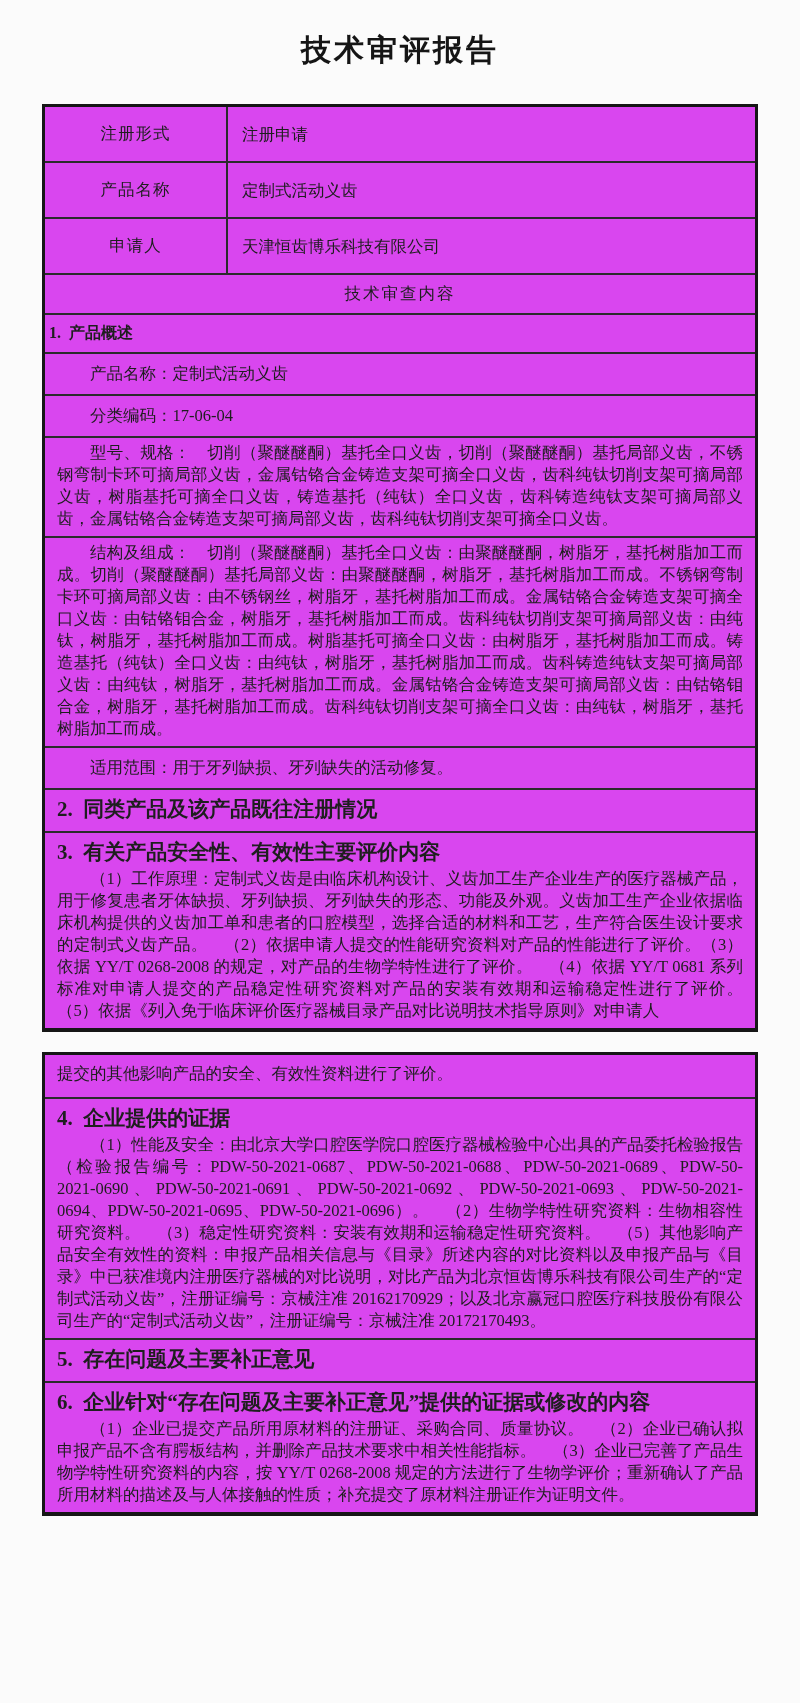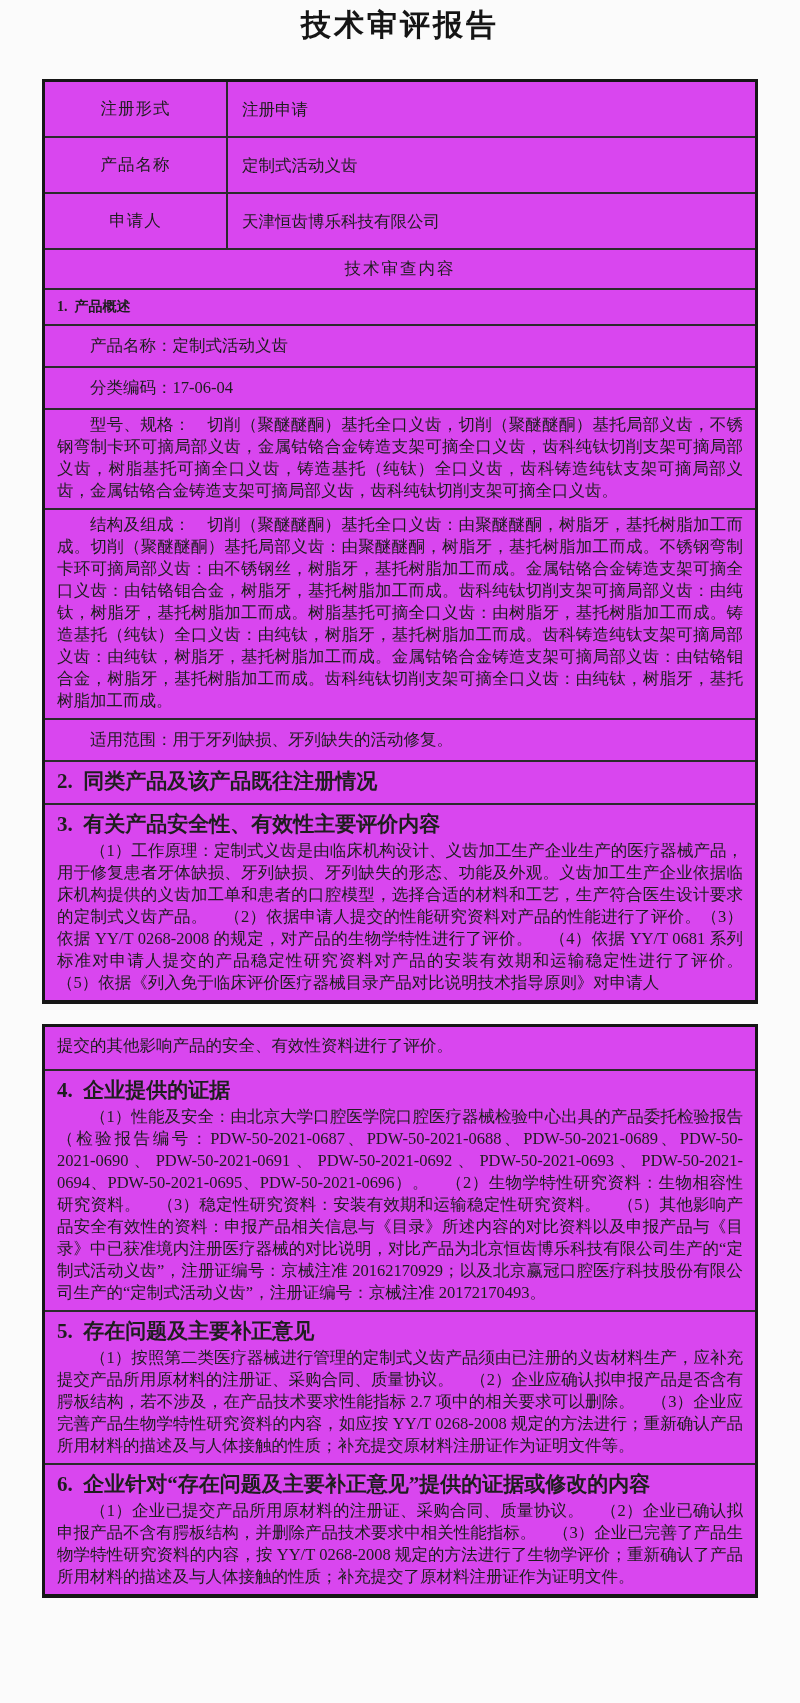--- a/index.html
+++ b/index.html
@@ -8,21 +8,21 @@
     width: 800px;
     height: 1703px;
     overflow: hidden;
     background: #fbfbfb;
     font-family: "Liberation Serif", "DejaVu Serif", serif;
     color: #1e1e1e;
     font-size: 16.5px;
   }
   .doc-title {
     margin: 0;
-    padding-top: 5px;
+    padding-top: 30px;
     height: 42px;
     text-align: center;
     font-size: 30px;
     font-weight: bold;
     letter-spacing: 3px;
     color: #151515;
   }
   .tbl {
     box-sizing: border-box;
     width: 716px;
@@ -54,22 +54,22 @@
     line-height: 23px;
   }
   .center-row {
     text-align: center;
     font-weight: normal;
     padding: 8px 0;
     letter-spacing: 2px;
   }
   .sec-title {
     font-weight: bold;
-    padding: 8px 12px;
-    font-size: 14px;
+    padding: 8px 4px;
+    font-size: 16px;
     white-space: pre-wrap;
   }
   .line-cell {
     padding: 9px 12px;
     text-indent: 2em;
   }
   .para-cell {
     padding: 4px 12px 6px;
     text-indent: 2em;
     text-align: justify;
@@ -147,21 +147,20 @@
 
     <div class="row para-cell noindent">提交的其他影响产品的安全、有效性资料进行了评价。</div>
 
     <div class="row combo">
       <div class="sec-head">4.  企业提供的证据</div>
       <div class="sec-para">（1）性能及安全：由北京大学口腔医学院口腔医疗器械检验中心出具的产品委托检验报告（检验报告编号：PDW-50-2021-0687、PDW-50-2021-0688、PDW-50-2021-0689、PDW-50-2021-0690、PDW-50-2021-0691、PDW-50-2021-0692、PDW-50-2021-0693、PDW-50-2021-0694、PDW-50-2021-0695、PDW-50-2021-0696）。　（2）生物学特性研究资料：生物相容性研究资料。　（3）稳定性研究资料：安装有效期和运输稳定性研究资料。　（5）其他影响产品安全有效性的资料：申报产品相关信息与《目录》所述内容的对比资料以及申报产品与《目录》中已获准境内注册医疗器械的对比说明，对比产品为北京恒齿博乐科技有限公司生产的“定制式活动义齿”，注册证编号：京械注准 20162170929；以及北京赢冠口腔医疗科技股份有限公司生产的“定制式活动义齿”，注册证编号：京械注准 20172170493。</div>
     </div>
 
     <div class="row combo">
       <div class="sec-head">5.  存在问题及主要补正意见</div>
-      <div class="sec-para">（1）按照第二类医疗器械进行管理的定制式义齿产品须由已注册的义齿材料生产，应补充提交产品所用原材料的注册证、采购合同、质量协议。　（2）企业应确认拟申报产品是否含有腭板结构，若不涉及，在产品技术要求性能指标 2.7 项中的相关要求可以删除。　（3）企业应完善产品生物学特性研究资料的内容，如应按 YY/T 0268-2008 规定的方法进行；重新确认产品所用材料的描述及与人体接触的性质；补充提交原材料注册证作为证明文件等。</div>
     </div>
 
     <div class="row combo">
       <div class="sec-head">6.  企业针对“存在问题及主要补正意见”提供的证据或修改的内容</div>
       <div class="sec-para">（1）企业已提交产品所用原材料的注册证、采购合同、质量协议。　（2）企业已确认拟申报产品不含有腭板结构，并删除产品技术要求中相关性能指标。　（3）企业已完善了产品生物学特性研究资料的内容，按 YY/T 0268-2008 规定的方法进行了生物学评价；重新确认了产品所用材料的描述及与人体接触的性质；补充提交了原材料注册证作为证明文件。</div>
     </div>
 
   </div>
 
 </div>

